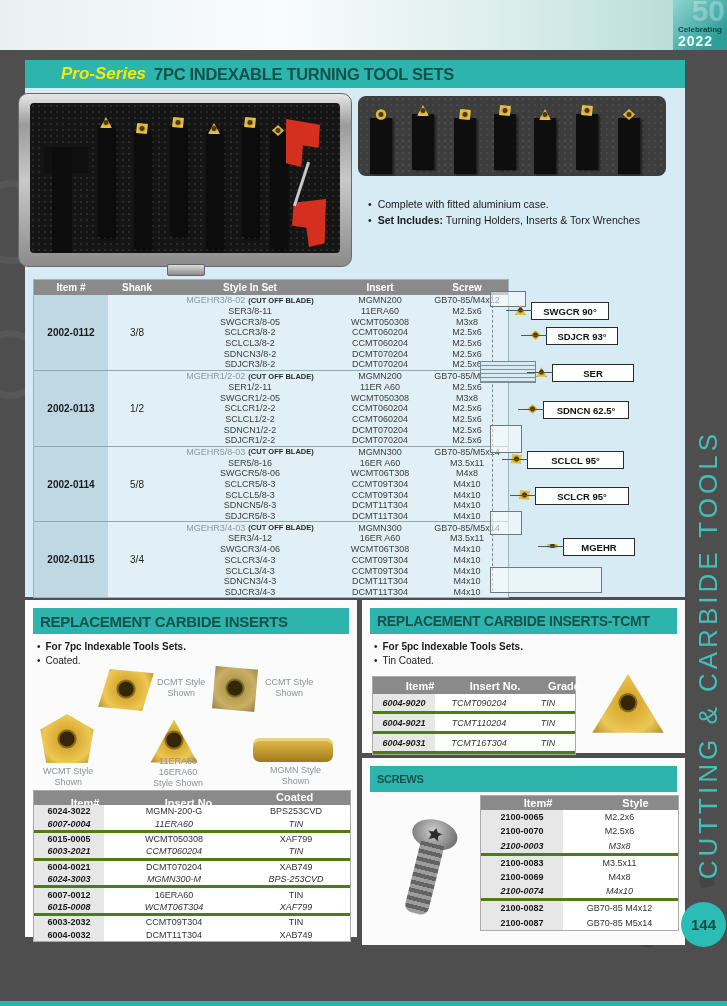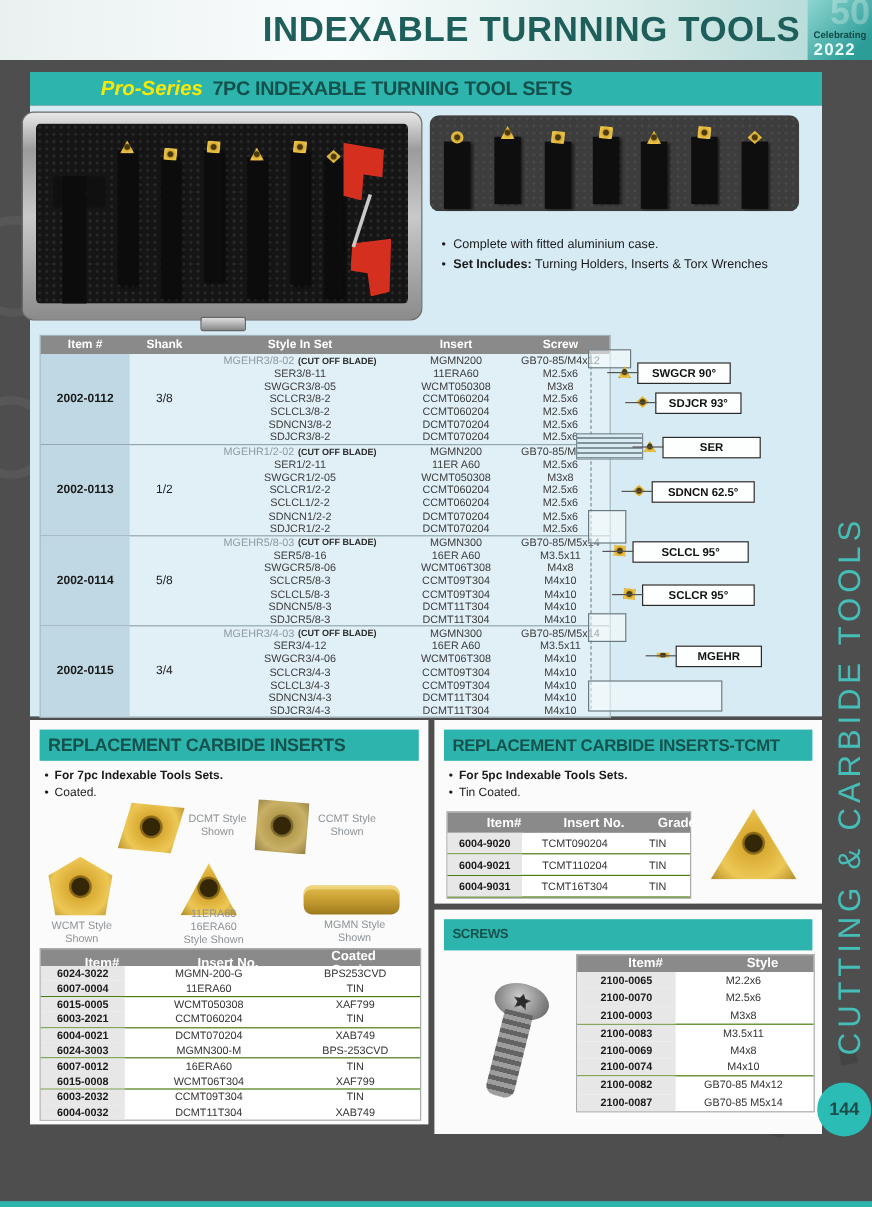--- a/index.html
+++ b/index.html
@@ -12,21 +12,21 @@
   .header-title{position:absolute;right:60px;top:9px;font-size:29px;font-weight:bold;
     color:#1e5f5b;letter-spacing:0.5px;}
   .anniv{position:absolute;right:0;top:0;width:54px;height:50px;
     background:linear-gradient(135deg,#8fd6d1 0%,#2d9d98 80%);overflow:hidden;}
   .anniv-50{position:absolute;top:-6px;right:2px;font-size:30px;font-weight:bold;color:rgba(255,255,255,.28);}
   .anniv-cel{position:absolute;left:5px;bottom:16px;font-size:8px;font-weight:bold;color:#0f4a47;}
   .anniv-year{position:absolute;left:5px;bottom:1px;font-size:14px;font-weight:bold;color:#eafffe;letter-spacing:1px;}
 
   
   .banner{position:absolute;left:25px;top:60px;width:660px;height:28px;background:#2db5ad;
-    display:flex;align-items:center;padding-left:59px;box-sizing:border-box;}
+    display:flex;align-items:center;padding-left:36px;box-sizing:border-box;}
   .banner .badge{color:#f6e90a;font-weight:bold;font-style:italic;font-size:17px;margin-right:8px;}
   .banner .btitle{color:#14514d;font-weight:bold;font-size:16.5px;letter-spacing:-0.3px;}
 
   
   .main-panel{position:absolute;left:25px;top:88px;width:660px;height:509px;background:#d7ebf4;}
 
   
   .case{position:absolute;left:18px;top:93px;width:332px;height:172px;border-radius:10px;
     background:linear-gradient(180deg,#e8e8e8,#9b9b9b 18%,#c9c9c9 50%,#8b8b8b);border:1px solid #6a6a6a;}
   .foam{position:absolute;left:11px;top:9px;right:11px;bottom:13px;background:#151515;border-radius:4px;
@@ -98,21 +98,21 @@
   .p-bullets{position:absolute;font-size:10px;color:#1b1b1b;line-height:14px;}
   .p-bullets .b{display:flex;}
   .p-bullets .dot{margin-right:5px;}
 
   .tbl{position:absolute;border:1px solid #aaa;background:#fff;}
   .t-head{display:grid;background:#8a8a8a;}
   .t-hcell{color:#fff;font-weight:bold;font-size:11px;display:flex;align-items:center;justify-content:center;margin-left:32px;}
   .t-row{display:grid;}
   .t-cell{font-size:9px;color:#333;display:flex;align-items:center;justify-content:center;white-space:nowrap;}
   .t-item{background:#e7e7e7;font-weight:bold;color:#1a1a1a;}
-  .t-row.sep{border-bottom:1px solid #4d7c0f;}
+  .t-row.sep{border-bottom:3px solid #4d7c0f;font-style:italic;}
   .tbl.inserts .t-head,.tbl.inserts .t-row{grid-template-columns:70px 140px 104px;height:12.4px;}
   .tbl.inserts .t-head{height:14px;}
   .tbl.tcmt .t-head,.tbl.tcmt .t-row{grid-template-columns:62px 88px 50px;height:17px;}
   .tbl.screws .t-head,.tbl.screws .t-row{grid-template-columns:82px 113px;height:14.2px;}
 
   
   .fig-caption{position:absolute;font-size:9px;color:#8d9296;line-height:11px;white-space:pre-line;text-align:center;}
   .gold{background:radial-gradient(circle at 50% 48%,#332708 0 7px,#8a6a18 8px 9px,#d9ab33 10px,#edc856 60%,#a37e1d 100%);}
   .shape-dcmt{position:absolute;width:58px;height:44px;clip-path:polygon(22% 2%,98% 12%,78% 98%,2% 88%);}
   .shape-ccmt{position:absolute;width:46px;height:46px;clip-path:polygon(8% 0,100% 8%,92% 100%,0 92%);
@@ -148,21 +148,20 @@
 
 <div class="page">
 
   <div class="gear" style="left:-30px;top:180px;width:70px;height:70px;"></div>
   <div class="gear" style="left:-25px;top:330px;width:55px;height:55px;"></div>
   <div class="gearsq" style="left:640px;top:935px;transform:rotate(12deg);"></div>
   <div class="gearsq" style="left:700px;top:875px;transform:rotate(-10deg);"></div>
   <div class="gearsq" style="left:662px;top:880px;"></div>
 
   <div class="header">
-    <div class="header-title">INDEXABLE TURNNING TOOLS</div>
     <div class="anniv">
       <div class="anniv-50">50</div>
       <div class="anniv-cel">Celebrating</div>
       <div class="anniv-year">2022</div>
     </div>
   </div>
 
   <div class="banner">
     <span class="badge">Pro-Series</span>
     <span class="btitle">7PC INDEXABLE TURNING TOOL SETS</span>

